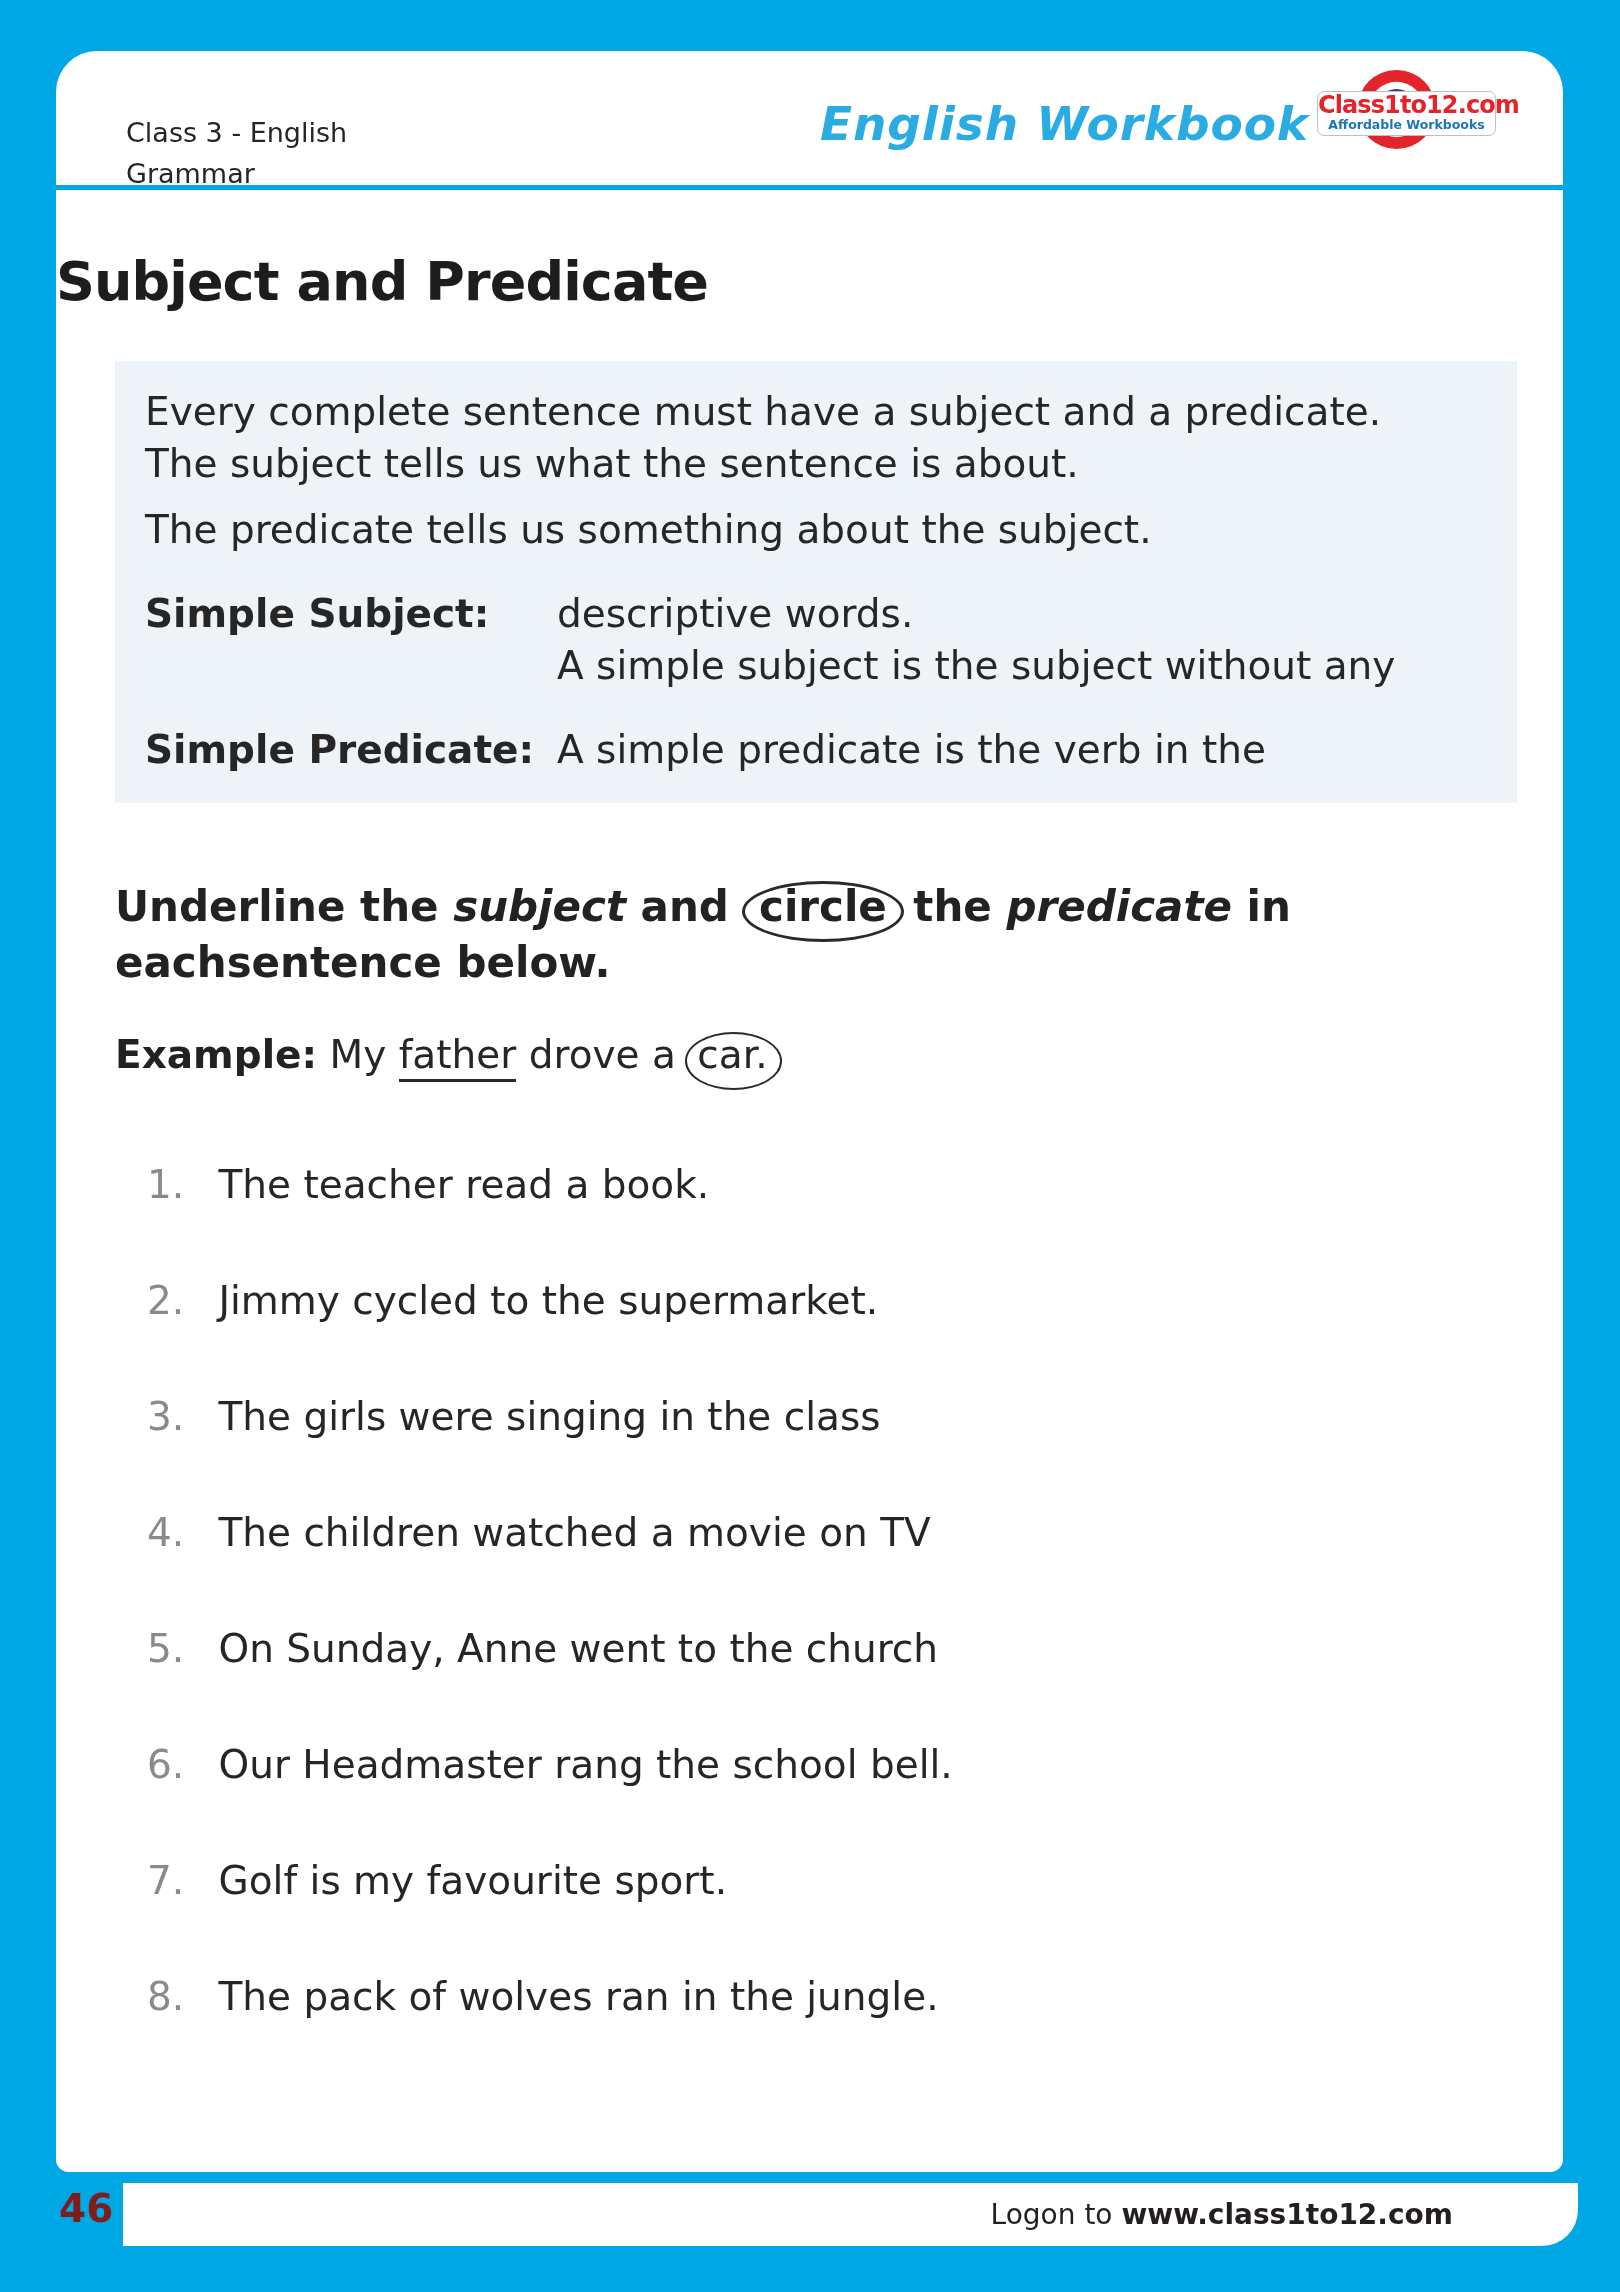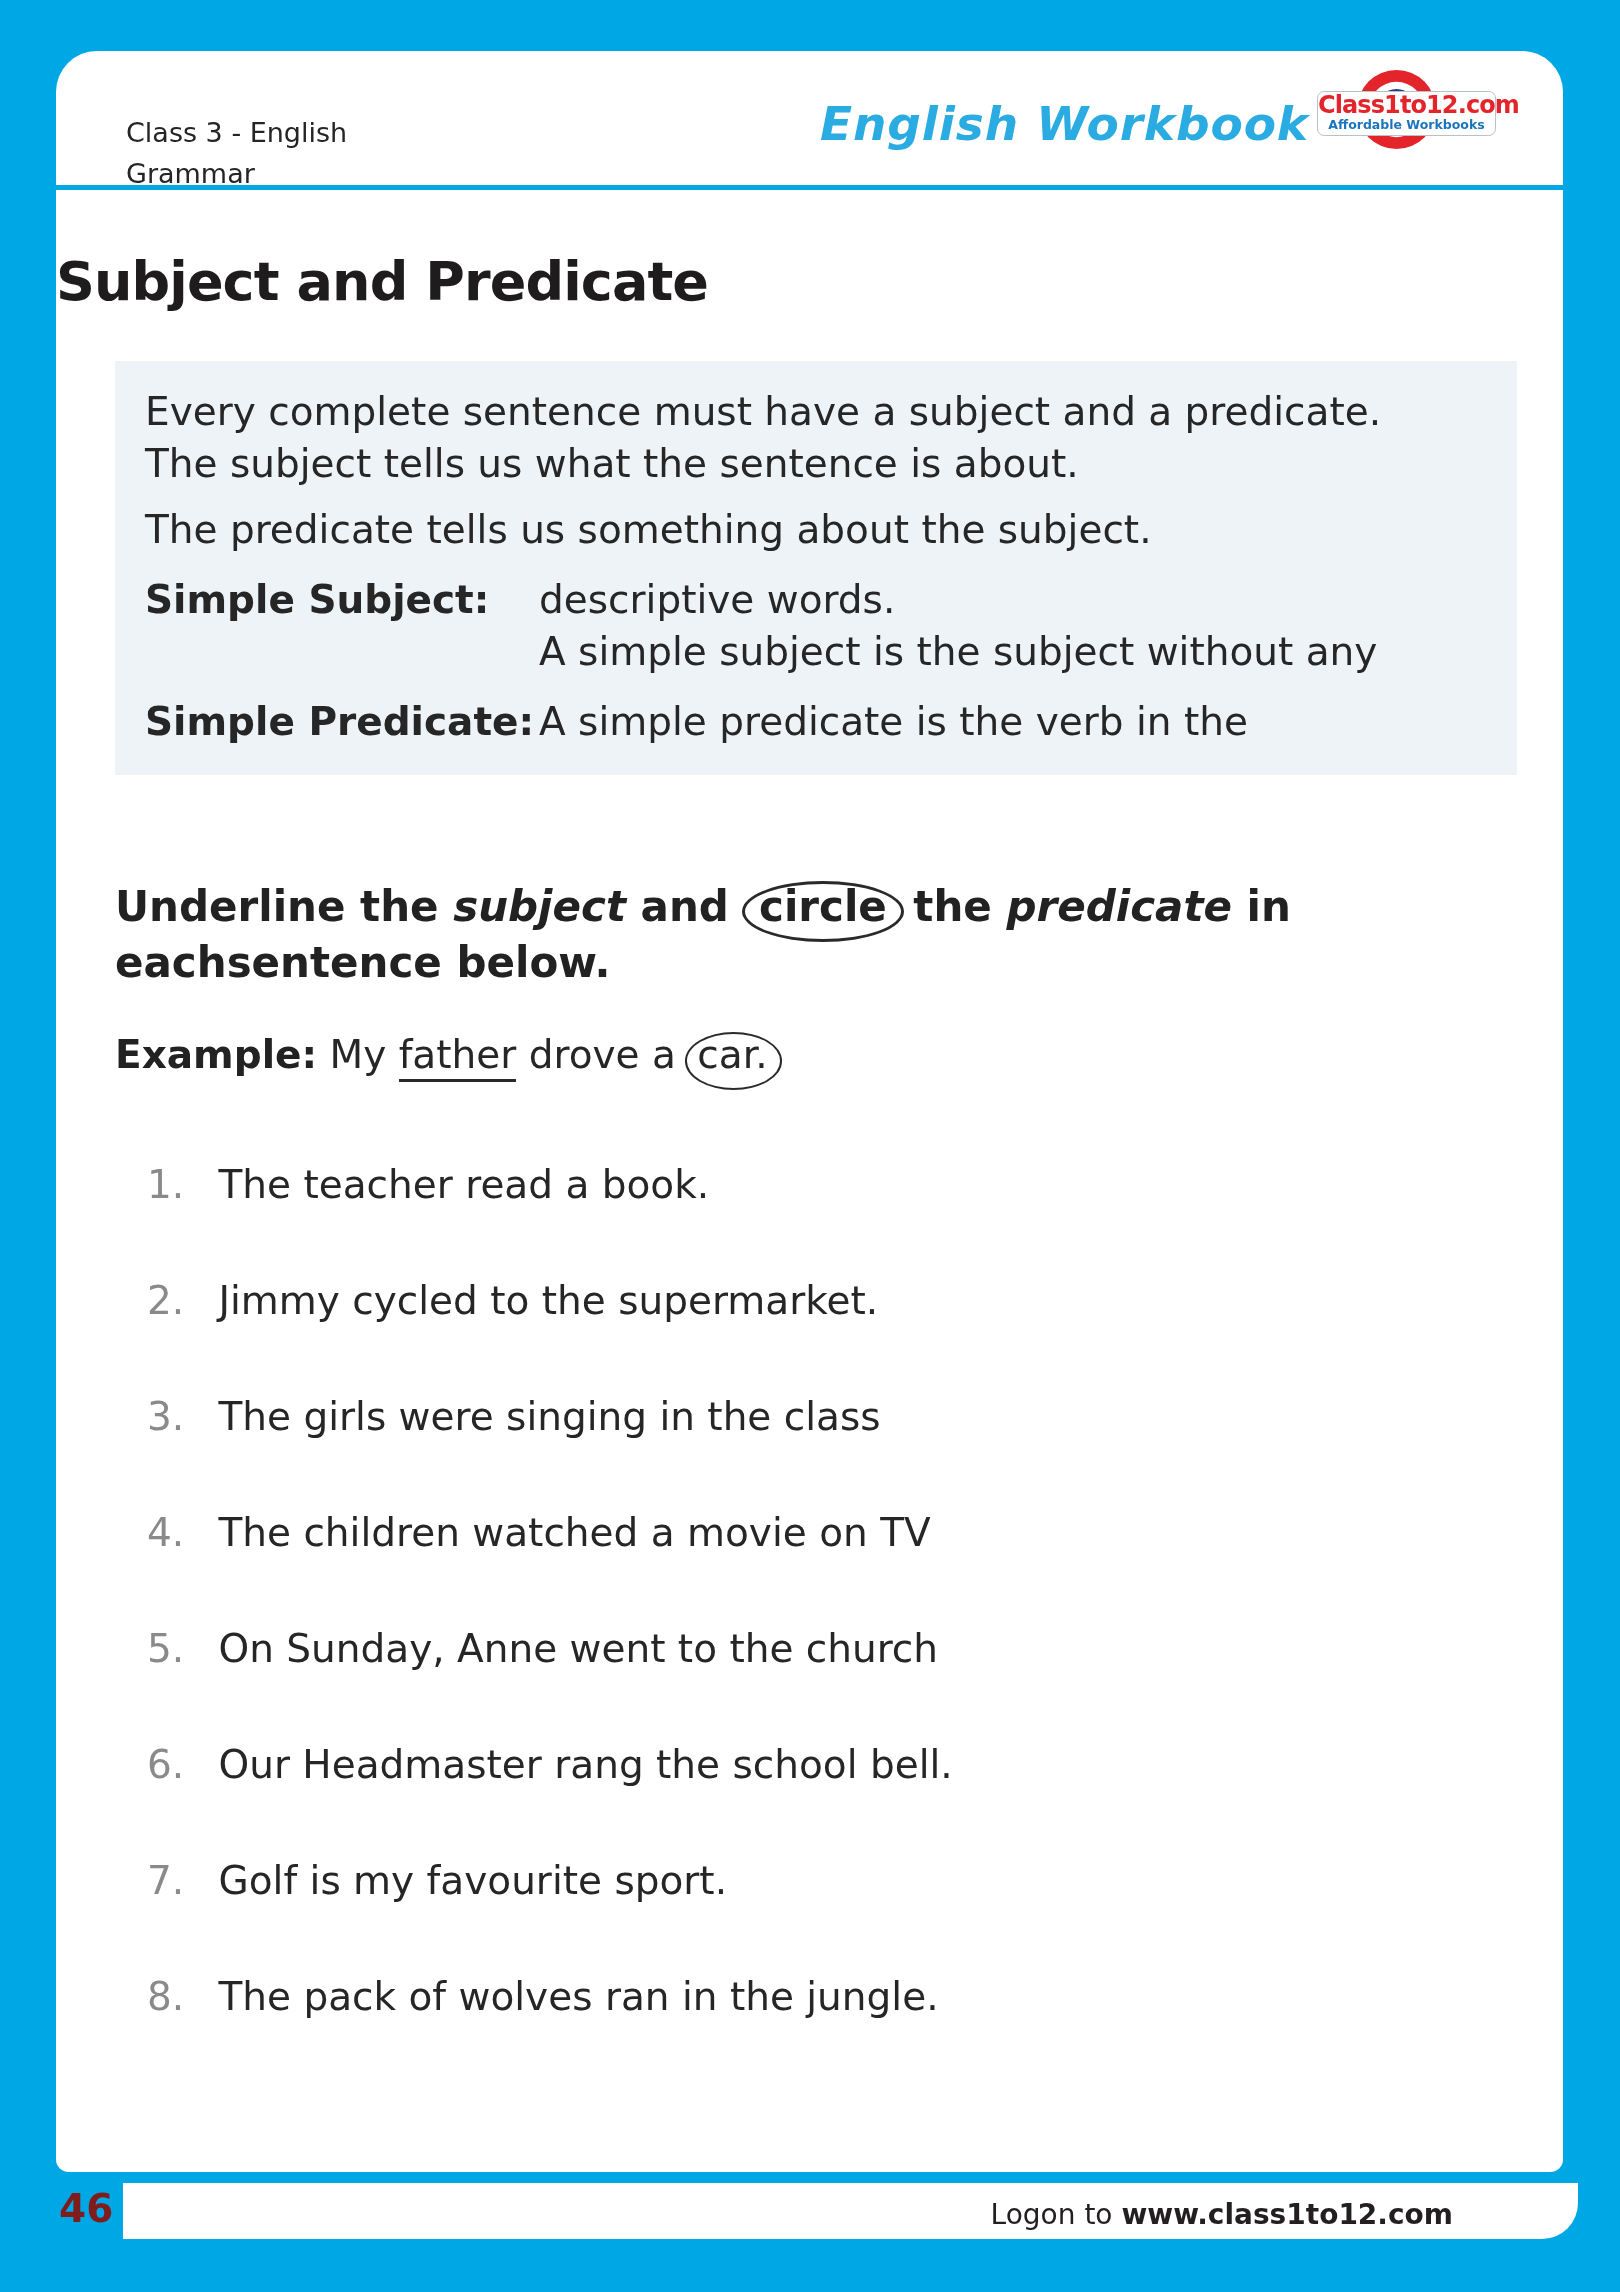--- a/index.html
+++ b/index.html
@@ -27,21 +27,21 @@
 
   
   .page-title { position:absolute; left:0; top:199px; width:100%; text-align:left;
                 font-size:54px; font-weight:bold; color:#1f1c1d; letter-spacing:-0.9px; }
 
   
   .intro-box { position:absolute; left:59px; top:310px; width:1402px; background:#EEF3F7;
                padding:25px 30px 27px 30px; font-size:39px; color:#262626; }
   .intro-box .line { display:block; line-height:52px; }
   .intro-p2 { margin-top:14.3px; }
-  .def-row { display:flex; margin-top:18px; }
+  .def-row { display:flex; margin-top:32px;gap:18px; }
   .def-term { flex:0 0 394px; font-weight:bold; line-height:52px; }
   .def-body { flex:1; }
 
   
   .instruction { position:absolute; left:59px; top:828px; width:1415px;
                  font-size:42px; font-weight:bold; color:#222222; line-height:56px; }
   .instruction .iword { font-style:italic; }
   .oval { display:inline-block; border:3.6px solid #2a2a2a; border-radius:50%;
           padding:0 14.3px 9px 14.3px; margin:-9px -5.4px -9px -1.8px; line-height:1.1; }
   .example { position:absolute; left:59px; top:978px; width:1415px;
@@ -52,21 +52,21 @@
              padding:0 12.5px 10.7px 10.7px; margin:-10.7px -7.2px -10.7px -3.6px; line-height:1.1; }
 
   
   .exercises { position:absolute; left:91px; top:1114px; width:1343px; list-style:none; }
   .ex-row { display:flex; margin-bottom:77px; font-size:39px; line-height:39px; }
   .ex-num { flex:0 0 50px; color:#8A8A8A; margin-right:21.5px; }
   .ex-txt { color:#262626; }
 
   
   .page-num { position:absolute; left:59px; top:2186px; font-size:39px; font-weight:bold; color:#7f1d1d; }
-  .footer-bar { position:absolute; left:123px; top:2183px; width:1455px; height:56px;
+  .footer-bar { position:absolute; left:123px; top:2183px; width:1455px; height:63px;
                 background:#ffffff; border-radius:0 0 36px 0; text-align:right; }
   .footer-text { font-size:28px; color:#231F20; line-height:63px; padding-right:125px; }
   .footer-text b { font-weight:bold; }
 </style>
 </head>
 <body>
 
 <div class="page">
 
   <div class="card">

